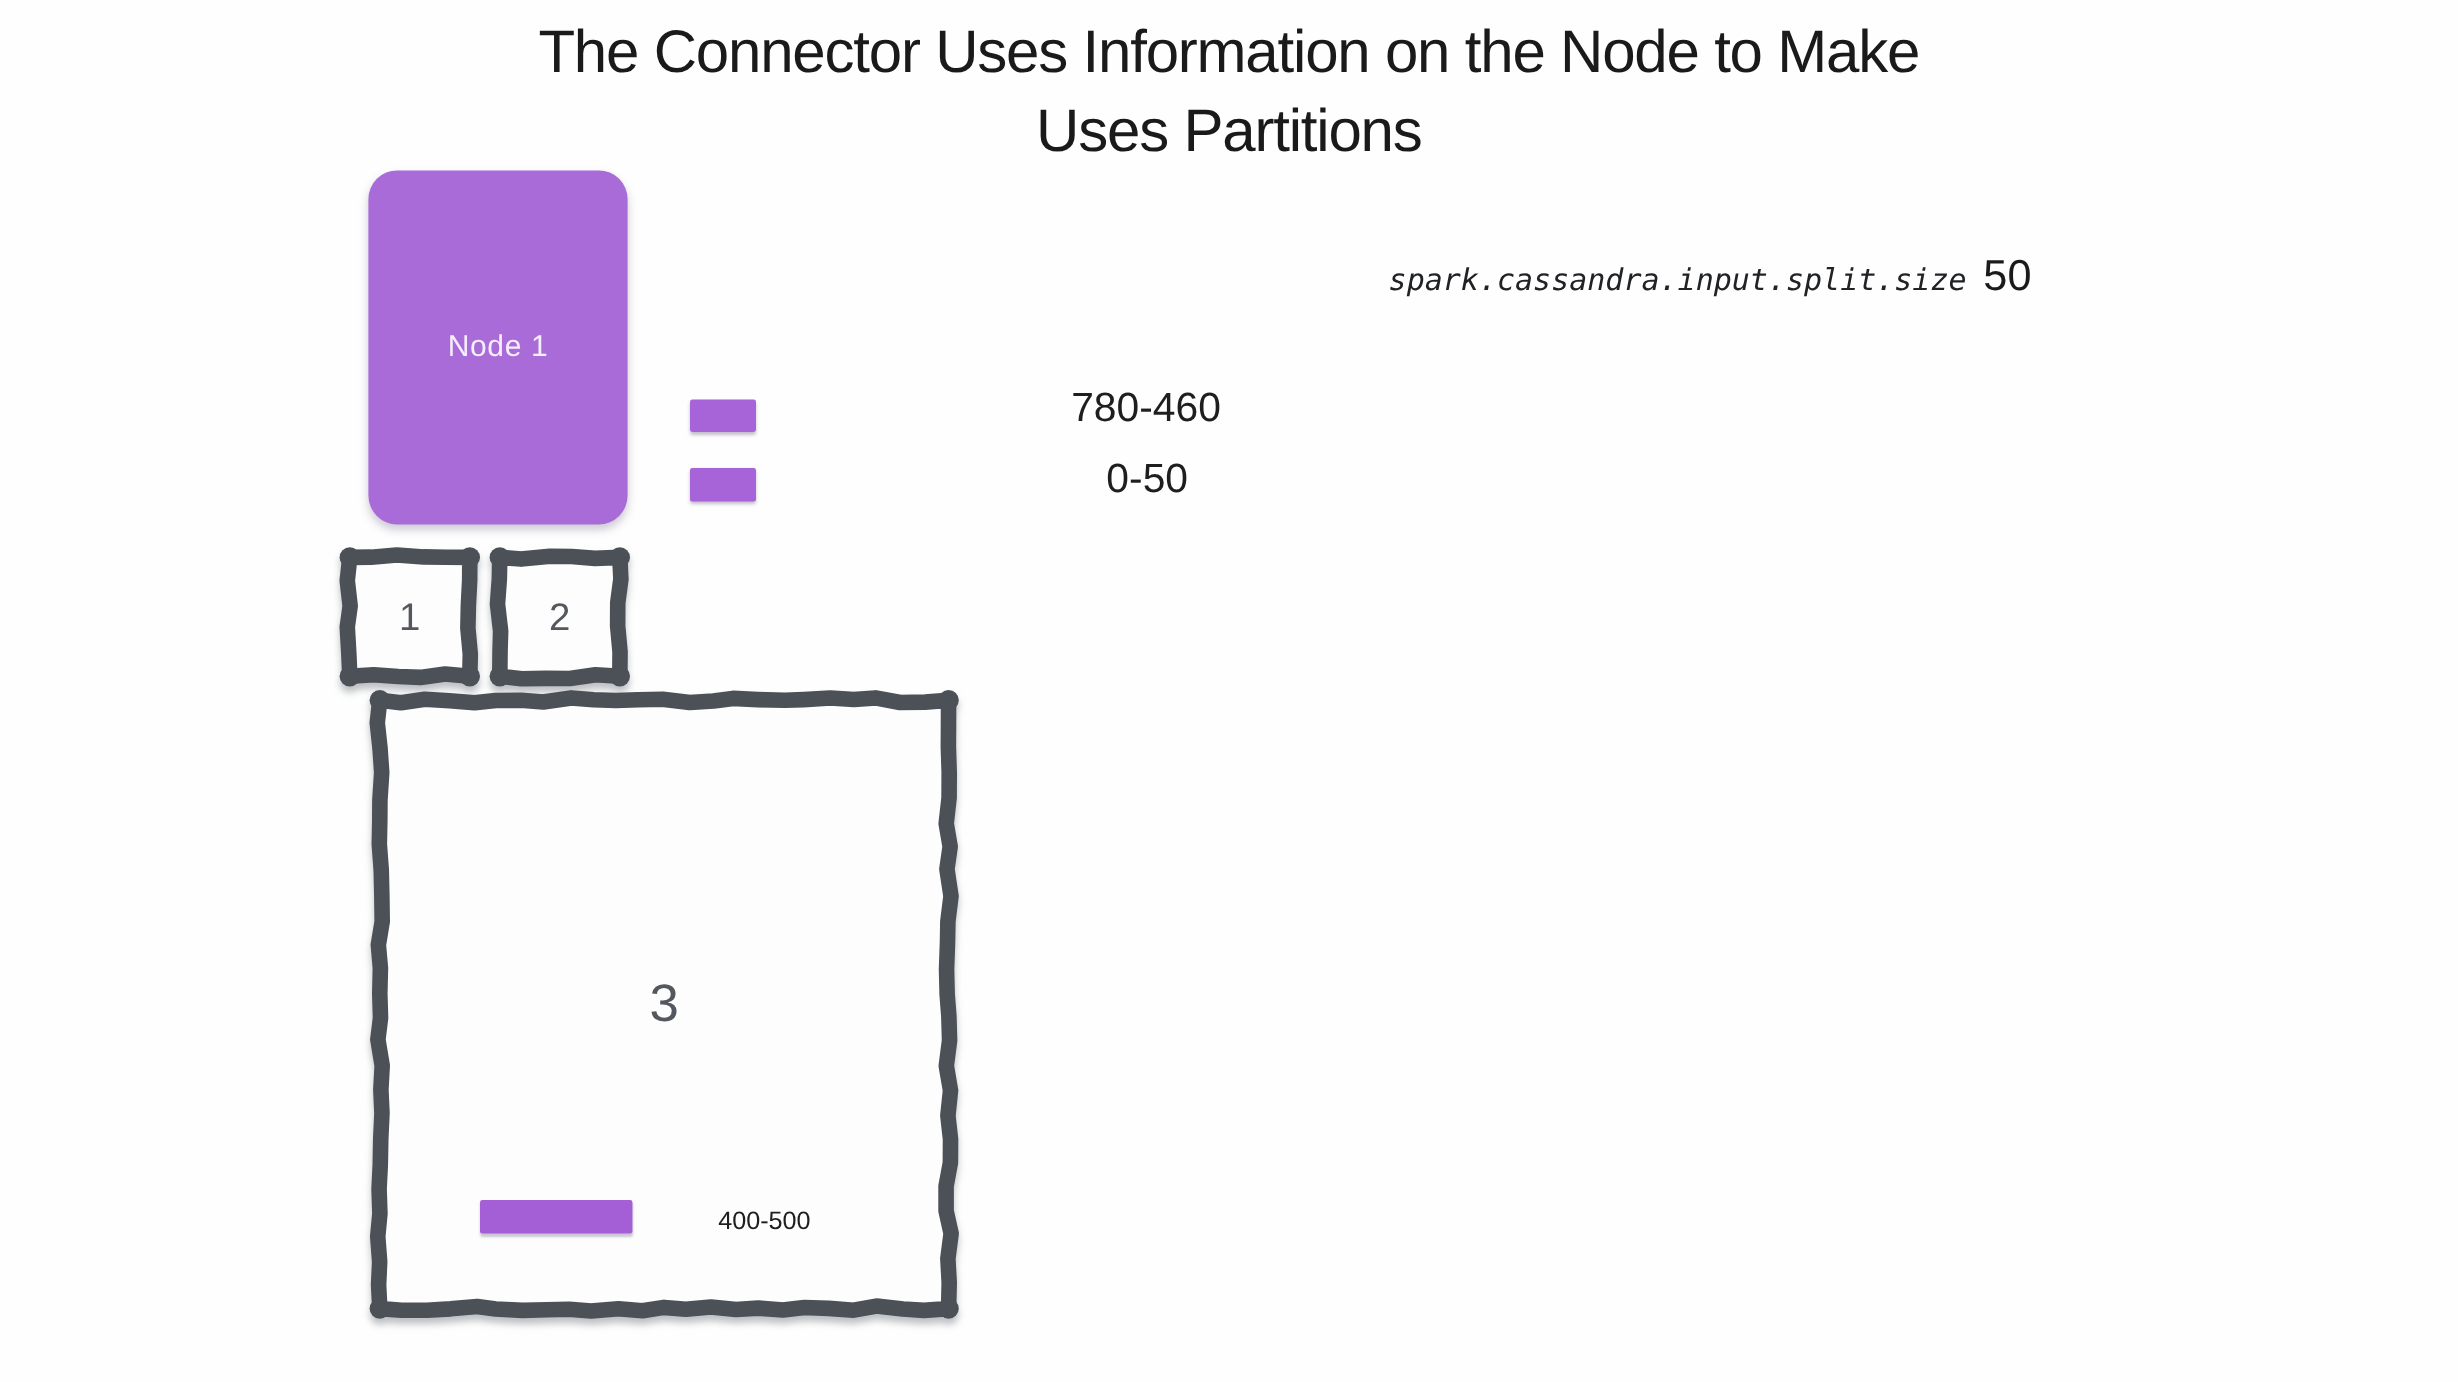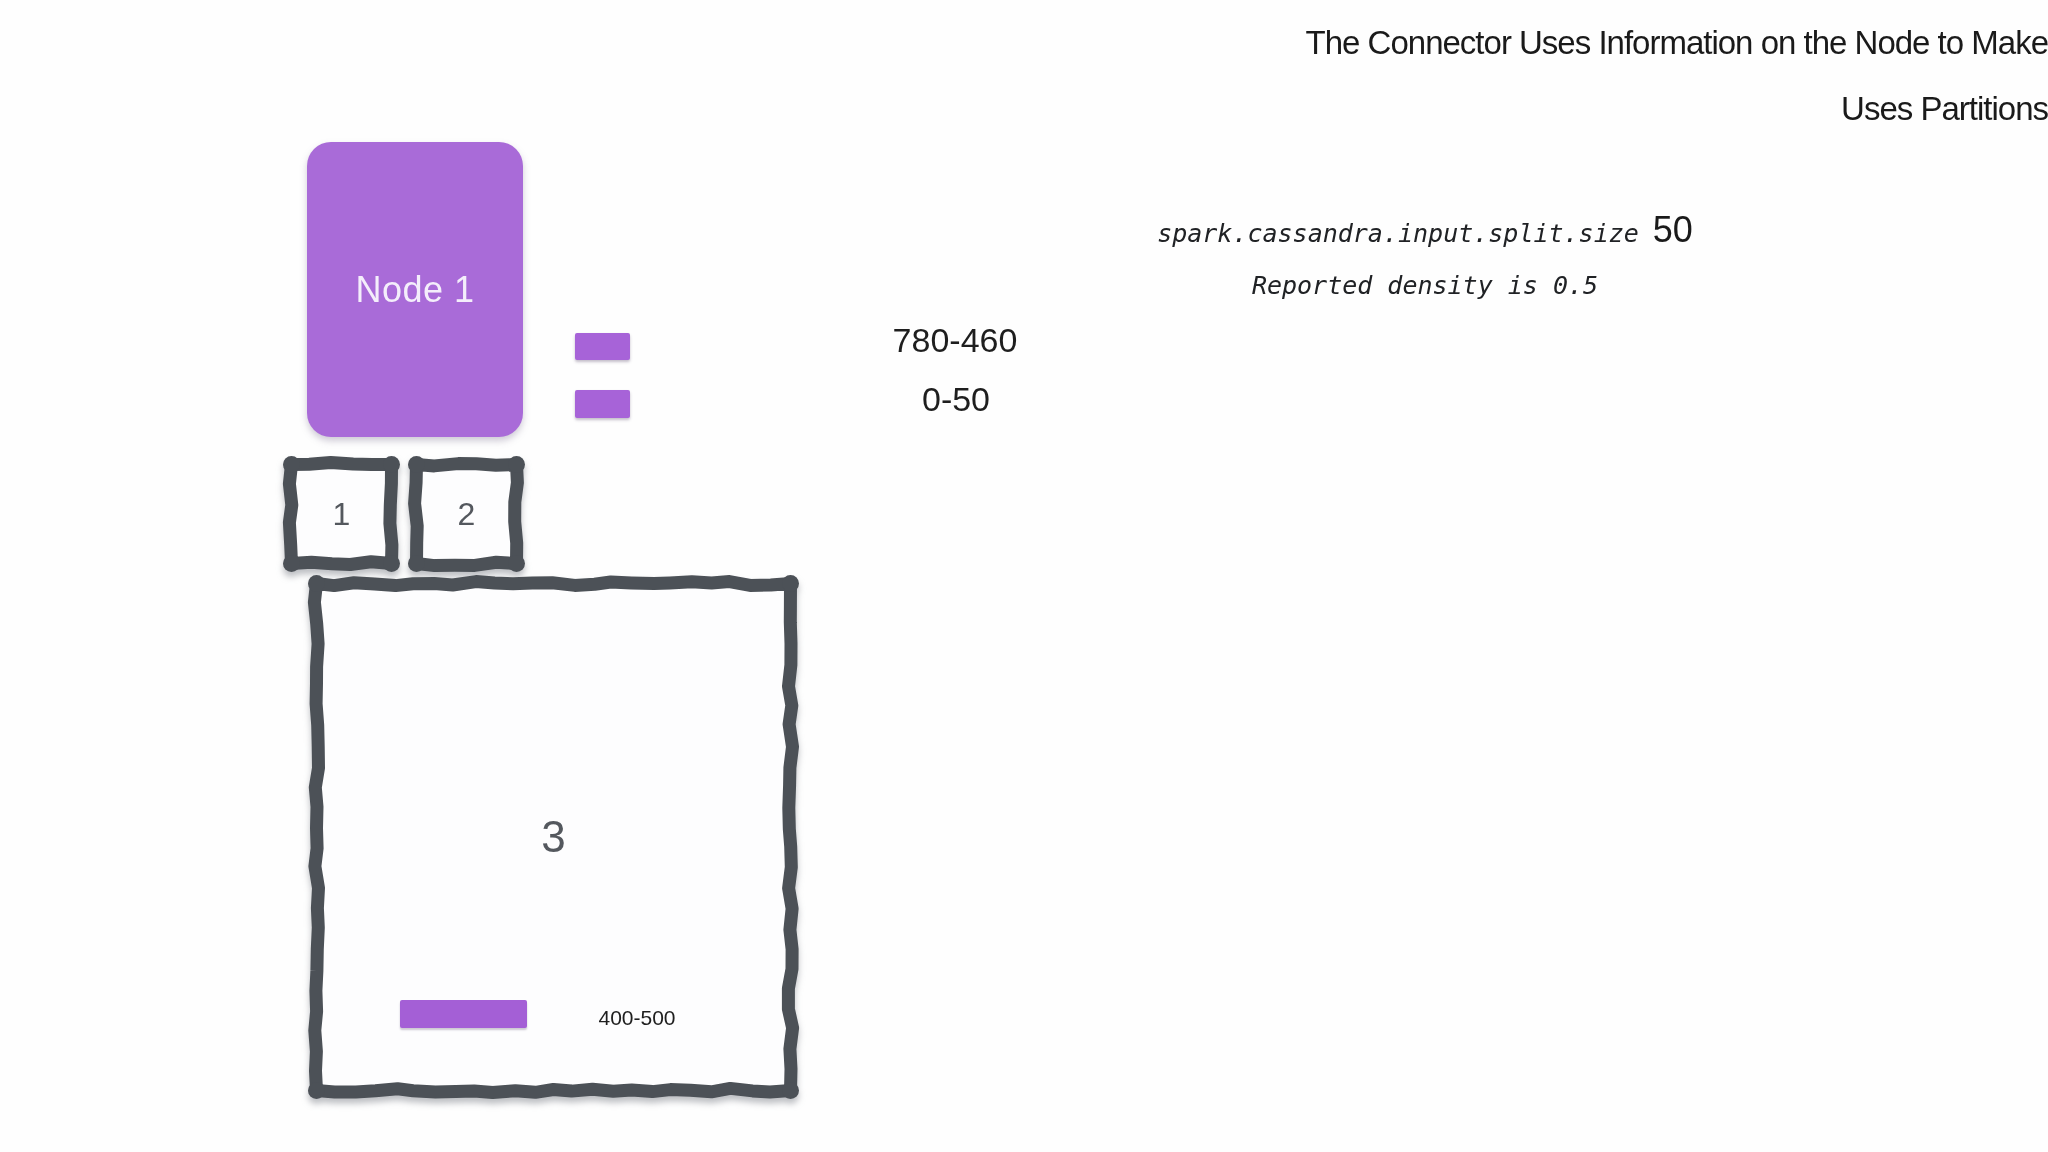--- a/index.html
+++ b/index.html
@@ -6,33 +6,33 @@
   .slide{
     position:relative;
     width:2048px;height:1152px;
     background:#fefefe;
     overflow:hidden;
     font-family:"Liberation Sans",sans-serif;
   }
   
   .title{
     position:absolute;left:0;top:10px;width:2048px;
-    text-align:right;
-    font-size:33px;line-height:66px;font-weight:300;
+    text-align:center;
+    font-size:50px;line-height:66px;font-weight:300;
     color:#1a1a1a;letter-spacing:-1px;
   }
   .title .tl{display:block;}
   
   .node{
     position:absolute;left:307px;top:142px;width:216px;height:295px;
     background:#a96bd8;border-radius:24px;
     box-shadow:0 4px 7px rgba(120,110,140,.35);
     display:flex;align-items:center;justify-content:center;
   }
-  .node span{font-size:36px;font-weight:300;color:#f4eefb;letter-spacing:.5px;}
+  .node span{font-size:25px;font-weight:300;color:#f4eefb;letter-spacing:.5px;}
   
   .token{
     position:absolute;width:55px;background:#a763d8;border-radius:2px;
     box-shadow:0 2px 3px rgba(60,40,80,.3);
   }
   .token-a{left:575px;top:333px;height:27px;}
   .token-b{left:575px;top:390px;height:28px;}
   
   .range{
     position:absolute;width:200px;text-align:center;
@@ -93,21 +93,20 @@
   </div>
 
   <div class="token token-a"></div>
   <div class="token token-b"></div>
 
   <div class="range range-a">780-460</div>
   <div class="range range-b">0-50</div>
 
   <div class="config">
     <div class="cfg-line1"><span class="mono">spark.cassandra.input.split.size</span><span class="thin-val">50</span></div>
-    <div class="cfg-line2 mono">Reported density is 0.5</div>
   </div>
 
   <div class="sketch sk1">
     <svg class="sketch-svg" width="129" height="128">
         <path d="M14.5,14.5L32.3,14.3L53.7,12.5L76.1,14.1L94.6,14.4L114.5,14.5L114.4,33.3L113.3,55.0L112.9,73.4L114.9,95.1L114.5,113.5L94.0,111.7L73.3,114.5L54.9,113.7L34.4,112.3L14.5,113.5L13.7,95.0L12.4,72.5L14.8,55.0L12.4,33.8Z" fill="#fdfdfe" stroke="#4c5157" stroke-width="13" stroke-linejoin="round" stroke-linecap="round"></path>
         <circle cx="14.5" cy="14.5" r="8.5" fill="#4c5157"></circle>
         <circle cx="114.5" cy="14.5" r="8.5" fill="#4c5157"></circle>
         <circle cx="114.5" cy="113.5" r="8.5" fill="#4c5157"></circle>
         <circle cx="14.5" cy="113.5" r="8.5" fill="#4c5157"></circle>
       </svg>

